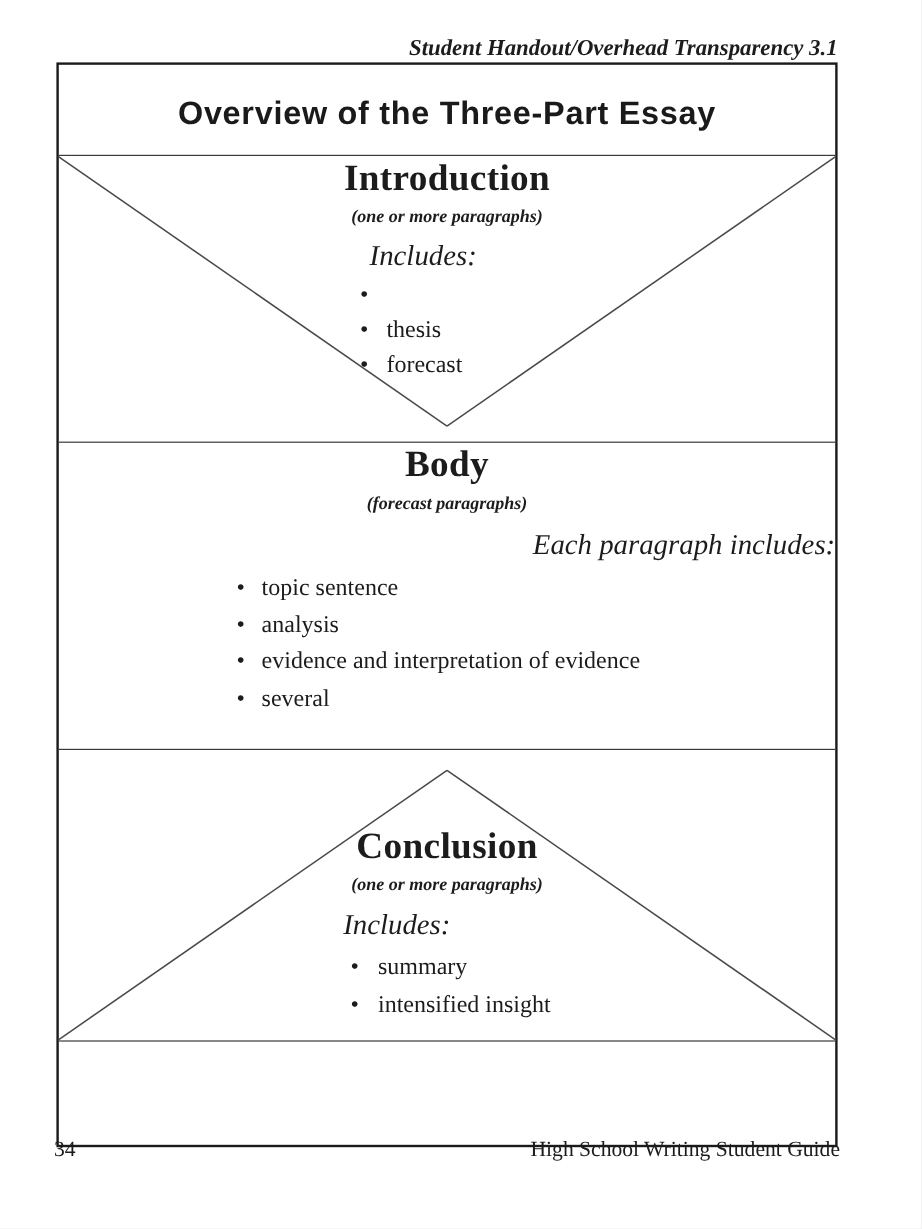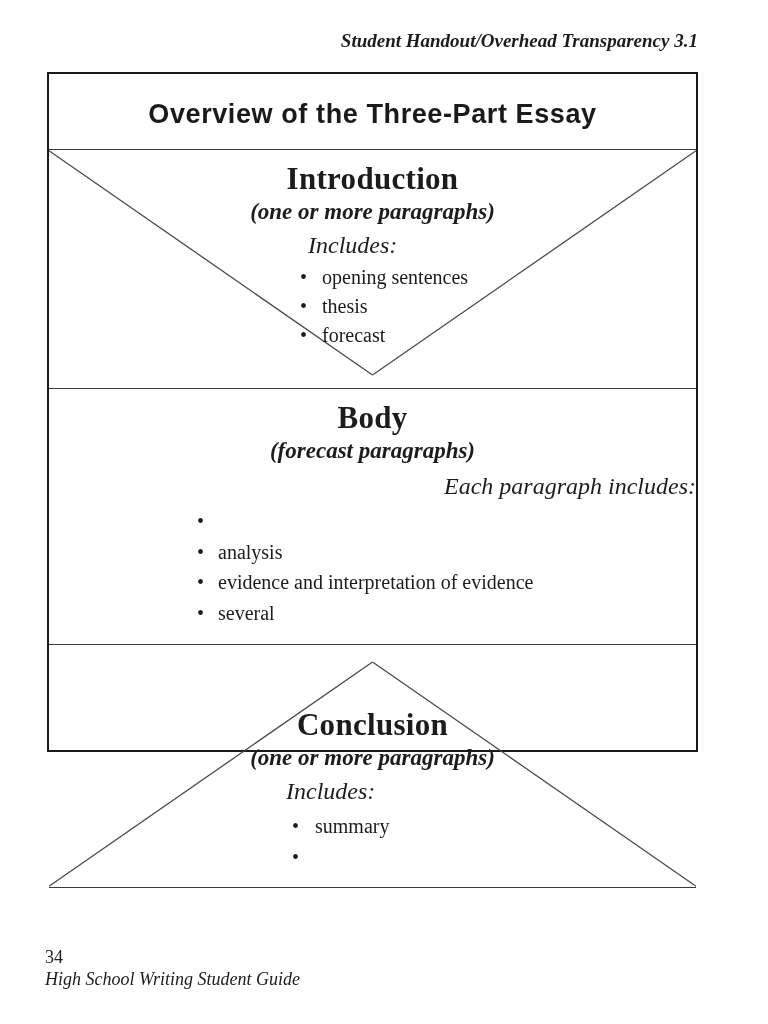--- a/index.html
+++ b/index.html
@@ -17,22 +17,22 @@
   .header {
     position:absolute; top:30px; left:47px; right:70px;
     text-align:right;
     font-family:"Liberation Serif", serif;
     font-weight:bold; font-style:italic;
     font-size:19px; line-height:22px;
     color:#1c1c1c;
   }
   
   .box {
-    position:absolute; left:47px; top:72px;
-    width:651px; height:680px;
+    position:absolute; left:47px; top:52px;
+    width:651px; height:904px;
     border:2px solid #1a1a1a;
     background:#ffffff;
   }
   .title-band {
     height:76px;
     border-bottom:1px solid #3a3a3a;
     display:flex; align-items:center; justify-content:center;
   }
   .title {
     font-family:"Liberation Sans", sans-serif;
@@ -46,27 +46,26 @@
   .bottom-band { height:49px; }
   .shape {
     position:absolute; left:0; top:0; width:100%; height:100%;
     pointer-events:none;
   }
   .shape line { stroke:#4a4a4a; stroke-width:1.3; }
   .heading {
     position:relative;
     font-weight:bold; font-size:31px; line-height:35px;
     text-align:center; letter-spacing:0.3px;
-    margin-top:11px;
   }
   .sec-concl .heading { margin-top:62px; }
   .subheading {
     position:relative;
     font-weight:bold; font-style:italic;
-    font-size:23px; line-height:26px;
+    font-size:15px; line-height:26px;
     text-align:center; margin-top:3px;
   }
   .lead {
     position:relative;
     font-style:italic; font-size:24px; line-height:24px;
     margin-top:8px;
   }
   .lead-intro { margin-left:259px; }
   .lead-body  { margin-left:136px; margin-top:10px;text-align:right; }
   .lead-concl { margin-left:237px; }
@@ -79,23 +78,23 @@
   .bullets-body  { margin-left:148px; line-height:30.5px; margin-top:8px; }
   .bullets-concl { margin-left:243px; line-height:31px; margin-top:8px; }
   .bullets li { display:flex; }
   .dot { width:22px; flex:0 0 22px; }
   .bullets-body .dot { width:21px; flex-basis:21px; }
   .bullets-concl .dot { width:23px; flex-basis:23px; }
   
   .footer {
     position:absolute; left:45px; right:68px; top:946px;
     display:flex; justify-content:space-between; align-items:baseline;
-    font-size:18px; line-height:22px;flex-direction:column;
+    font-size:18px; line-height:22px;
   }
-  .footer .guide { font-style:italic; }
+  .footer .guide { }
 </style>
 </head>
 <body>
 
 <div class="page">
 
   <div class="header">
     <span>Student Handout/Overhead Transparency 3.1</span>
   </div>
 
@@ -109,40 +108,40 @@
       <svg class="shape" viewBox="0 0 647 239" preserveAspectRatio="none" aria-hidden="true">
         <line x1="0" y1="0.7" x2="323.5" y2="226"></line>
         <line x1="647" y1="0.7" x2="323.5" y2="226"></line>
       </svg>
       <div class="heading">Introduction</div>
       <div class="subheading">(one or more paragraphs)</div>
       <div class="lead lead-intro">Includes:</div>
       <ul class="bullets bullets-intro">
         <li>
           <span class="dot">•</span>
-          <span>opening sentences</span>
         </li>
         <li>
           <span class="dot">•</span>
           <span>thesis</span>
         </li>
         <li>
           <span class="dot">•</span>
           <span>forecast</span>
         </li>
       </ul>
     </div>
 
     <div class="section sec-body">
       <div class="heading">Body</div>
       <div class="subheading">(forecast paragraphs)</div>
       <div class="lead lead-body">Each paragraph includes:</div>
       <ul class="bullets bullets-body">
         <li>
           <span class="dot">•</span>
+          <span>topic sentence</span>
         </li>
         <li>
           <span class="dot">•</span>
           <span>analysis</span>
         </li>
         <li>
           <span class="dot">•</span>
           <span>evidence and interpretation of evidence</span>
         </li>
         <li>
@@ -160,20 +159,21 @@
       <div class="heading">Conclusion</div>
       <div class="subheading">(one or more paragraphs)</div>
       <div class="lead lead-concl">Includes:</div>
       <ul class="bullets bullets-concl">
         <li>
           <span class="dot">•</span>
           <span>summary</span>
         </li>
         <li>
           <span class="dot">•</span>
+          <span>intensified insight</span>
         </li>
       </ul>
     </div>
 
     <div class="bottom-band"></div>
 
   </div>
 
   <div class="footer">
     <span class="pagenum">34</span>

